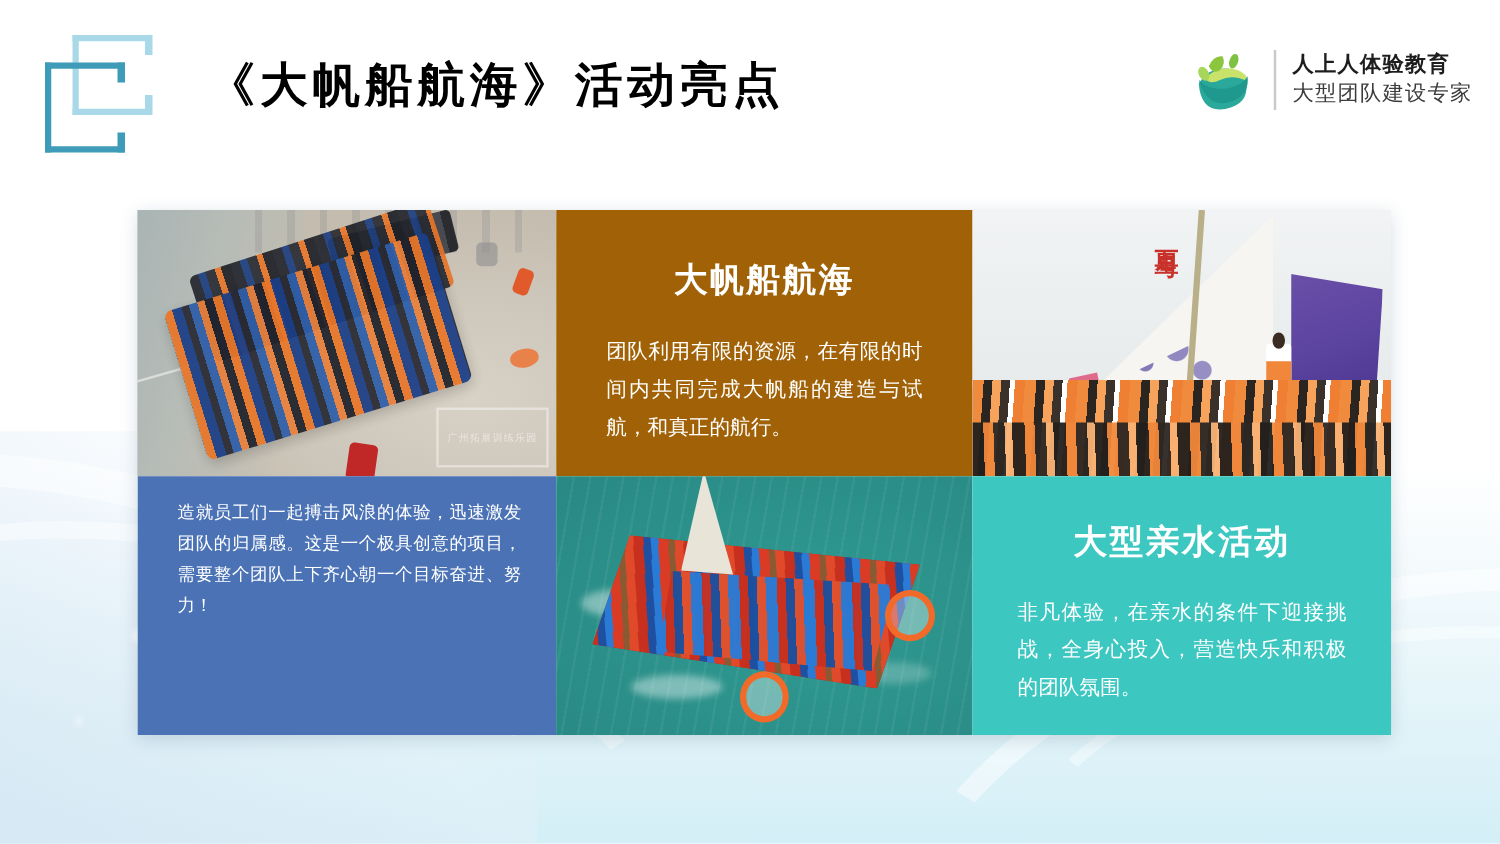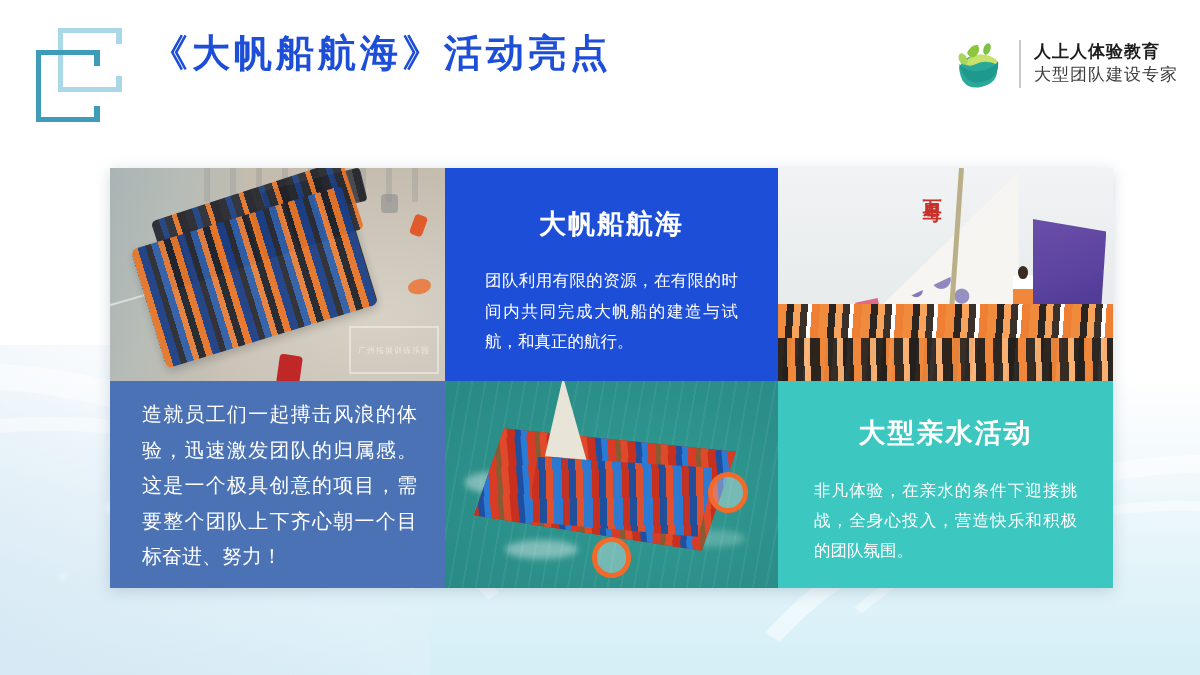--- a/index.html
+++ b/index.html
@@ -45,22 +45,22 @@
              border:5px solid #a9d9e8;border-right-color:transparent;}
   .brk-dark{left:0;top:22px;width:64px;height:72px;
             border:5px solid #3e9cb8;border-right-color:transparent;}
   .brk-dark-tick{left:58px;top:22px;width:6px;height:16px;background:#3e9cb8;}
   .brk-dark-tick2{left:58px;top:78px;width:6px;height:16px;background:#3e9cb8;}
   .brk-light-tick{left:80px;top:0;width:6px;height:16px;background:#a9d9e8;}
   .brk-light-tick2{left:80px;top:48px;width:6px;height:16px;background:#a9d9e8;}
 
   .title-wrap{position:absolute;left:150px;top:30px;}
   .title-cn{
-    font-size:38px;font-weight:bold;color:#1d4ed8;letter-spacing:4px;
-    line-height:1.25;white-space:nowrap;margin:0;
+    font-size:38px;font-weight:bold;color:#000000;letter-spacing:4px;
+    line-height:1.25;white-space:nowrap;margin:16px;
   }
   .title-en{
     font-size:19px;color:#8c8c8c;letter-spacing:3.2px;margin:6px 0 0 2px;
     white-space:nowrap;
   }
 
   
   .logo-block{position:absolute;right:22px;top:28px;display:flex;align-items:center;height:72px;}
   .logo-mark{width:62px;height:62px;flex:none;}
   .logo-div{width:2px;height:48px;background:#c9c9c9;margin:0 13px 0 10px;}
@@ -70,36 +70,36 @@
 
   
   .grid{
     position:absolute;left:110px;top:168px;width:1003px;height:420px;
     display:grid;grid-template-columns:335px 333px 335px;grid-template-rows:213px 207px;
     box-shadow:0 3px 14px rgba(60,90,120,.22);
     overflow:hidden;
   }
   .cell{position:relative;overflow:hidden;}
   .cell-text{display:flex;flex-direction:column;justify-content:flex-start;}
-  .cell-blue{background:#1d4ed8;font-family:Liberation Serif, serif;}
+  .cell-blue{background:#a16207;}
   .cell-slate{background:#4a72b5;}
   .cell-teal{background:#3cc7c0;}
   .c-head{
     color:#ffffff;font-size:27px;font-weight:bold;letter-spacing:2px;
     text-align:center;margin:0;white-space:nowrap;
   }
   .cell-blue .c-head{margin-top:38px;}
   .cell-slate .c-head{margin-top:30px;font-size:26px;letter-spacing:1px;}
   .cell-teal .c-head{margin-top:34px;}
   .c-body{
     color:#ffffff;font-size:16.5px;line-height:1.85;margin:0;
     text-align:justify;text-justify:inter-character;
   }
   .cell-blue .c-body{margin:24px 40px 4px 40px;}
-  .cell-slate .c-body{margin:16px 28px 0 32px;font-size:20px;line-height:1.78;}
+  .cell-slate .c-body{margin:16px 28px 0 32px;font-size:14px;line-height:1.78;}
   .cell-teal .c-body{margin:24px 36px 0 36px;line-height:1.82;}
 
   
   .photo{position:absolute;inset:0;}
   .ph-sand{
     background:
       radial-gradient(ellipse 260px 150px at 80% 70%, #d8d2c6 0%, #cdc6ba 55%, #c4bcae 100%),
       linear-gradient(160deg,#cfd5d3 0%,#d4cfc4 32%,#c9c2b5 100%);
   }
   .ph-sand .wet{

